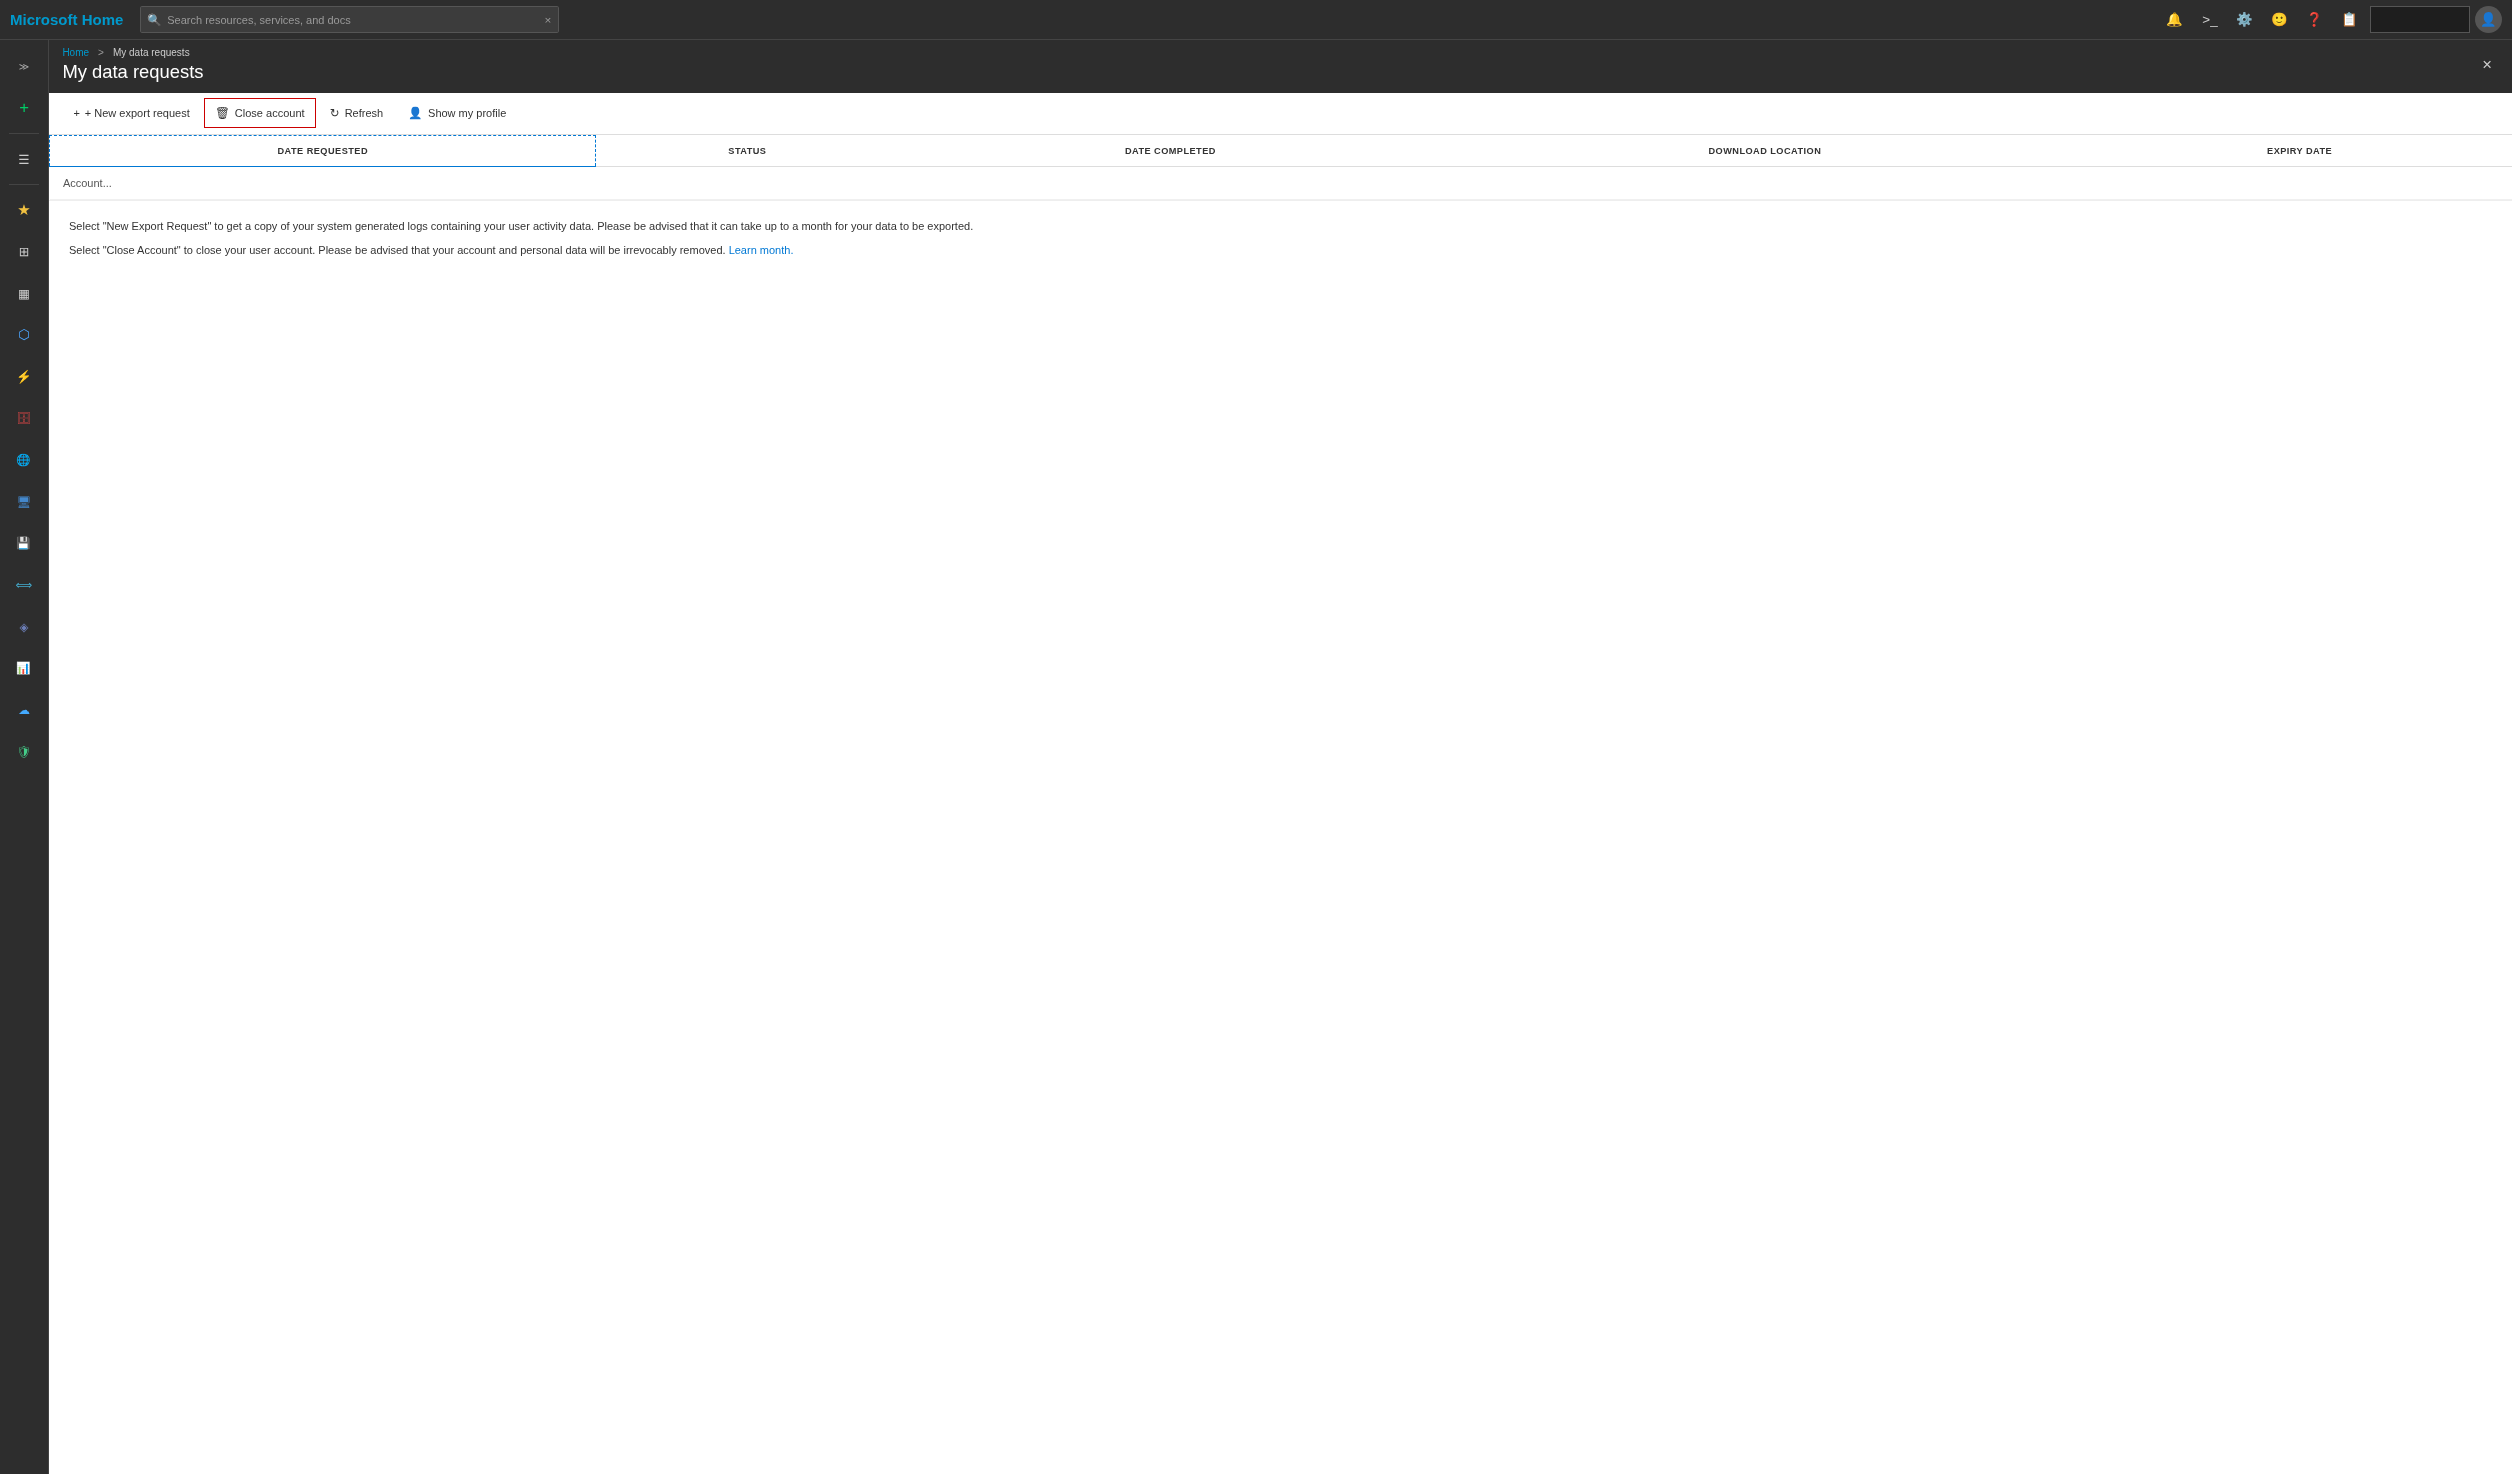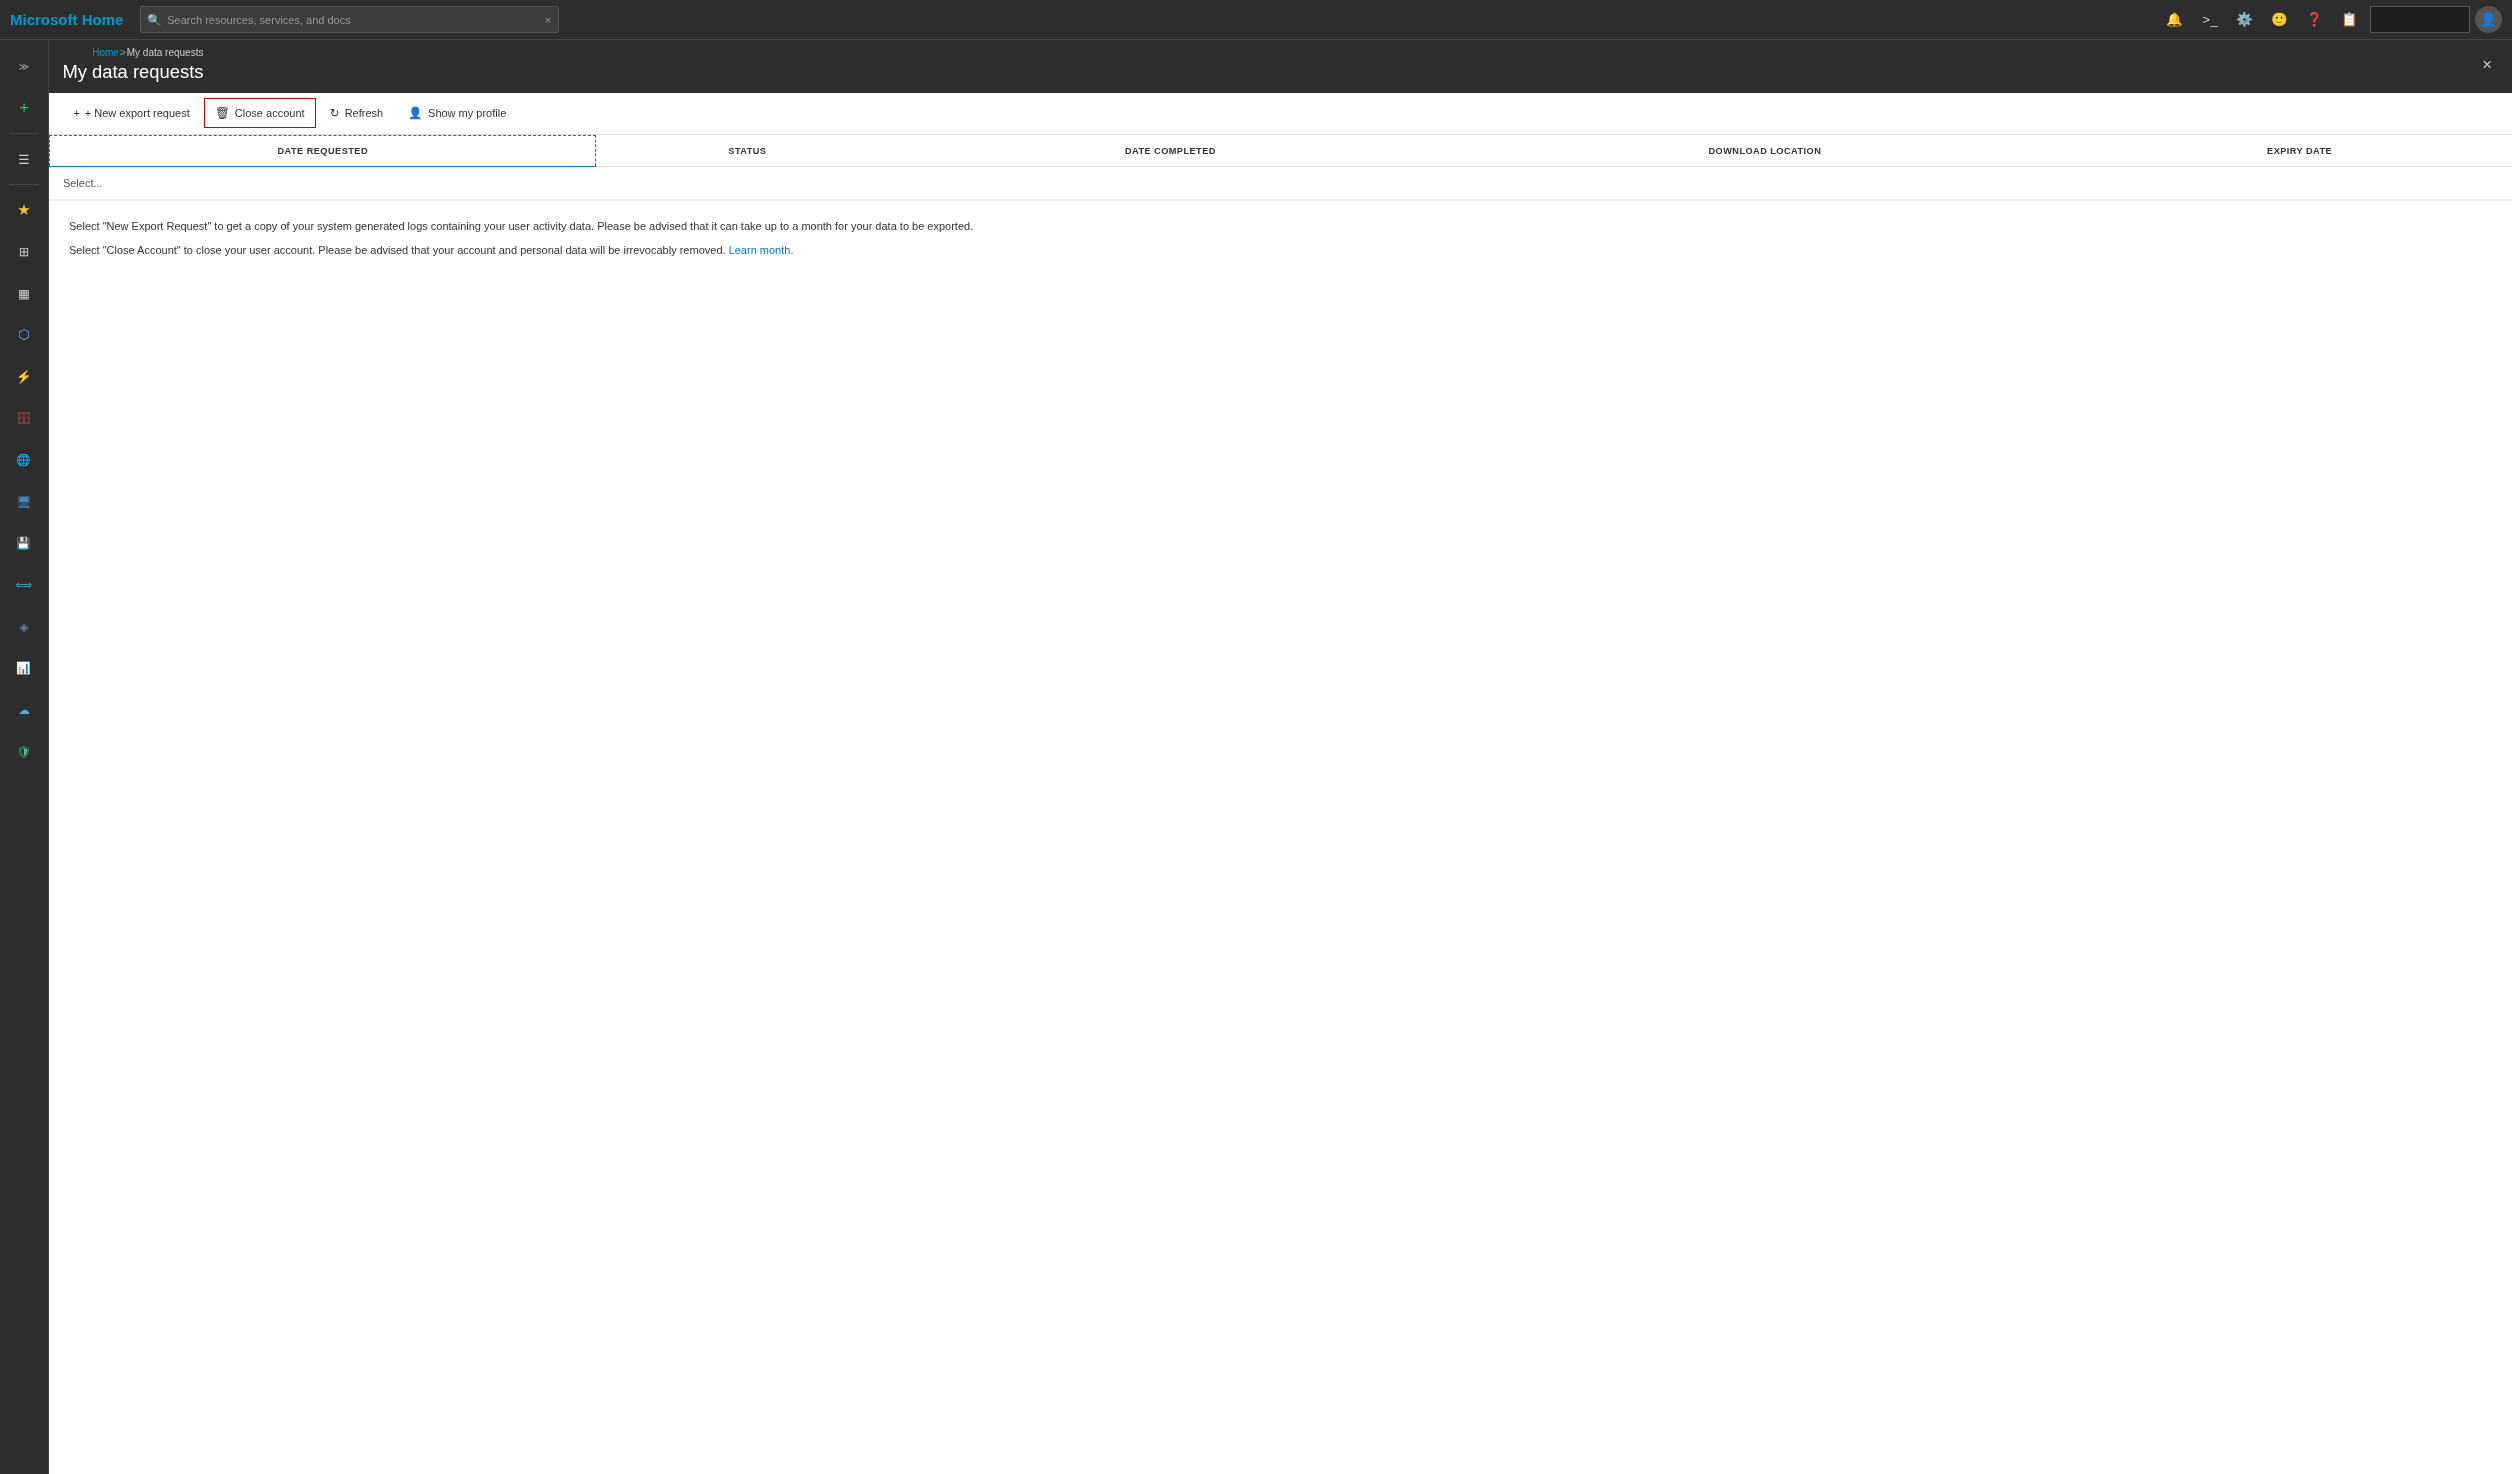--- a/index.html
+++ b/index.html
@@ -144,24 +144,23 @@
       justify-content: space-between;
       flex-shrink: 0;
     }
     .panel-header-left {
       display: flex;
       flex-direction: column;
     }
     .breadcrumb {
       display: flex;
       align-items: center;
-      gap: 1px;
+      gap: 9px;
       font-size: 10px;
       color: #0099cc;
-      justify-content: flex-end;
     }
     .breadcrumb-sep { color: #999; }
     .breadcrumb-current { color: #ccc; }
     .panel-title {
       font-size: 18.4px;
       color: #fff;
       font-weight: 300;
       margin-top: 3.3px;
     }
     .panel-close {
@@ -355,21 +354,21 @@
             <tr>
               <th class="selected-col">DATE REQUESTED</th>
               <th>STATUS</th>
               <th>DATE COMPLETED</th>
               <th>DOWNLOAD LOCATION</th>
               <th>EXPIRY DATE</th>
             </tr>
           </thead>
           <tbody>
             <tr class="loading-row">
-              <td colspan="5">Select...</td>
+              <td colspan="5">Account...</td>
             </tr>
           </tbody>
         </table>
 
         <div class="info-section">
           <p>Select "New Export Request" to get a copy of your system generated logs containing your user activity data. Please be advised that it can take up to a month for your data to be exported.</p>
           <p>
             <span>Select "Close Account" to close your user account. Please be advised that your account and personal data will be irrevocably removed.</span>
             <a class="info-link" href="#">Learn month.</a>
           </p>

